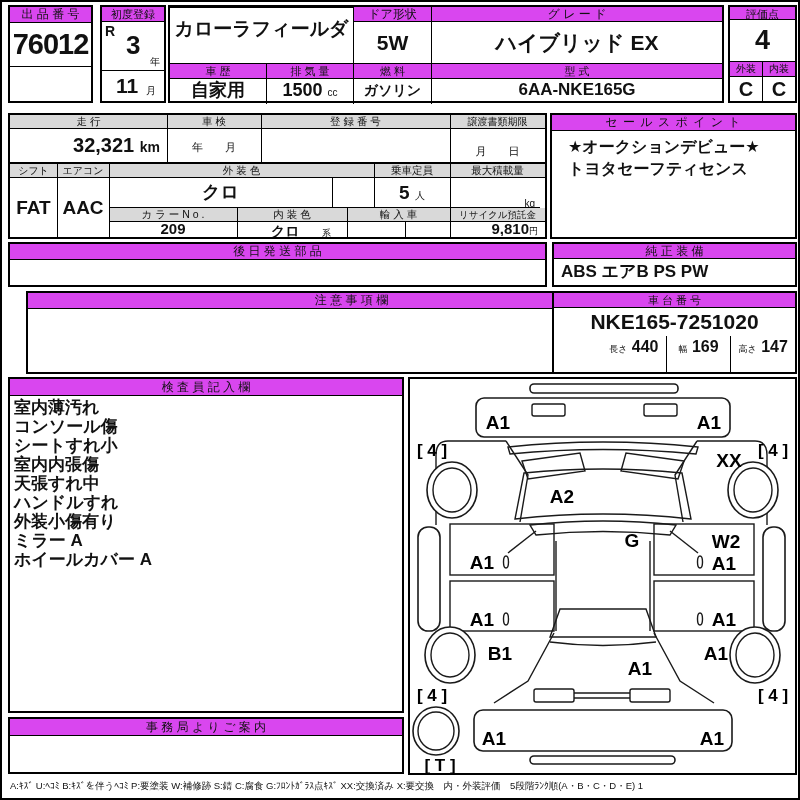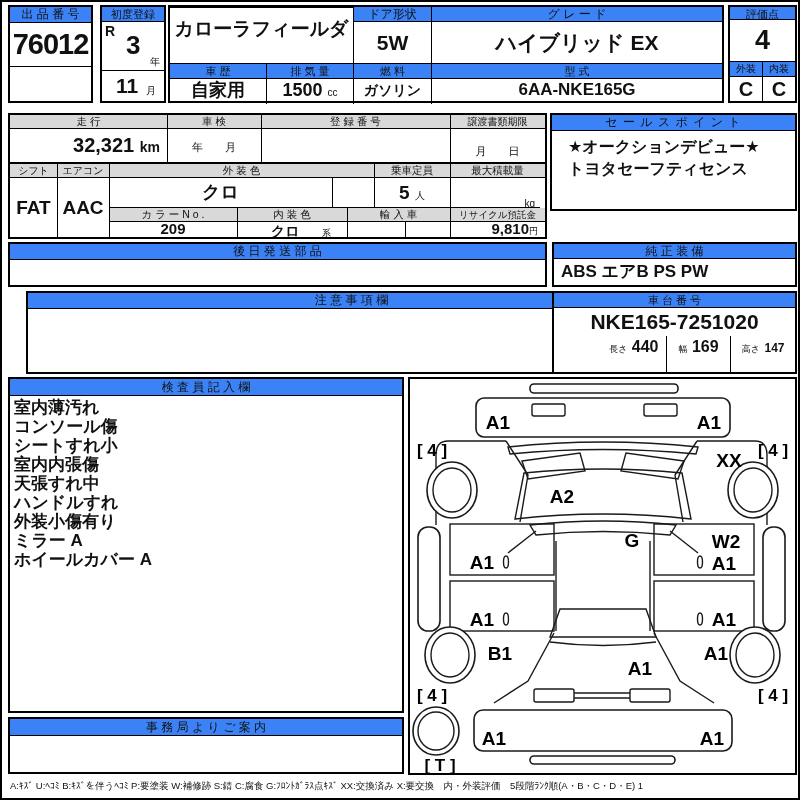--- a/index.html
+++ b/index.html
@@ -1,20 +1,20 @@
 <!DOCTYPE html>
 <html><head>
 <meta charset="utf-8">
 <style>
   html,body{margin:0;padding:0;background:#fff;}
   body{width:800px;height:800px;position:relative;
        font-family:"Liberation Sans","DejaVu Sans",sans-serif;color:#111;}
   .sheet{position:absolute;left:0;top:0;width:796px;height:796px;border:2px solid #000;background:#fff;}
   .box{position:absolute;border:2px solid #000;background:#fff;box-sizing:border-box;}
-  .hd{background:#3b82f6;border-bottom:1px solid #000;text-align:center;
+  .hd{background:#d946ef;border-bottom:1px solid #000;text-align:center;
       font-size:11px;height:14px;line-height:14px;overflow:hidden;white-space:nowrap;}
   .hd.big{height:15px;line-height:15px;font-size:12px;}
   .col{display:flex;flex-direction:column;box-sizing:border-box;}
   .row{display:flex;box-sizing:border-box;}
   .cell{box-sizing:border-box;overflow:hidden;} .bt{border-top:1px solid #000;} .bb{border-bottom:1px solid #000;} .br{border-right:1px solid #000;}
   .vmain{font-weight:bold;text-align:center;}
   .abs{position:absolute;box-sizing:border-box;overflow:hidden;}
   .shd{position:absolute;background:#d9d9d9;border-bottom:1px solid #000;text-align:center;
        font-size:10.5px;height:14px;line-height:13px;box-sizing:border-box;overflow:hidden;white-space:nowrap;}
   .vl{position:absolute;border-left:1px solid #000;width:0;}
@@ -158,21 +158,21 @@
     <div class="vl" style="left:47px;top:49px;height:73px;"></div>
     <div class="vl" style="left:99px;top:49px;height:73px;"></div>
     <div class="vl" style="left:322px;top:63px;height:30px;"></div>
     <div class="vl" style="left:364px;top:49px;height:44px;"></div>
     <div class="vl" style="left:227px;top:93px;height:29px;"></div>
     <div class="vl" style="left:337px;top:93px;height:29px;"></div>
     <div class="vl" style="left:395px;top:107px;height:15px;"></div>
     <div class="vl" style="left:440px;top:49px;height:73px;"></div>
   </div>
 
-  <div class="box col" style="left:548px;top:111px;width:247px;height:98px;">
+  <div class="box col" style="left:548px;top:111px;width:247px;height:126px;">
     <div class="hd big" style="letter-spacing:1px;">セ ー ル ス ポ イ ン ト</div>
     <div style="padding:5px 16px;">
       <div class="listline" style="font-size:16px;line-height:22px;">★オークションデビュー★</div>
       <div class="listline" style="font-size:16px;line-height:22px;">トヨタセーフティセンス</div>
     </div>
   </div>
 
   <div class="box col" style="left:6px;top:240px;width:539px;height:45px;">
     <div class="hd big">後 日 発 送 部 品</div>
     <div style="flex:1;"></div>
@@ -193,21 +193,21 @@
       <div class="cell br" style="flex:1;text-align:center;line-height:22px;padding-left:48px;">
         <span style="font-size:9px;">長さ</span>
         <span style="font-weight:bold;font-size:16px;">440</span>
       </div>
       <div class="cell br" style="flex:1;text-align:center;line-height:22px;">
         <span style="font-size:9px;">幅</span>
         <span style="font-weight:bold;font-size:16px;">169</span>
       </div>
       <div class="cell" style="flex:1;text-align:center;line-height:22px;">
         <span style="font-size:9px;">高さ</span>
-        <span style="font-weight:bold;font-size:12px;">147</span>
+        <span style="font-weight:bold;font-size:16px;">147</span>
       </div>
     </div>
   </div>
 
   <div class="box col" style="left:6px;top:375px;width:396px;height:336px;">
     <div class="hd big" style="height:16px;line-height:16px;">検 査 員 記 入 欄</div>
     <div style="padding:2px 4px;">
       <div class="listline">室内薄汚れ</div>
       <div class="listline">コンソール傷</div>
       <div class="listline">シートすれ小</div>

